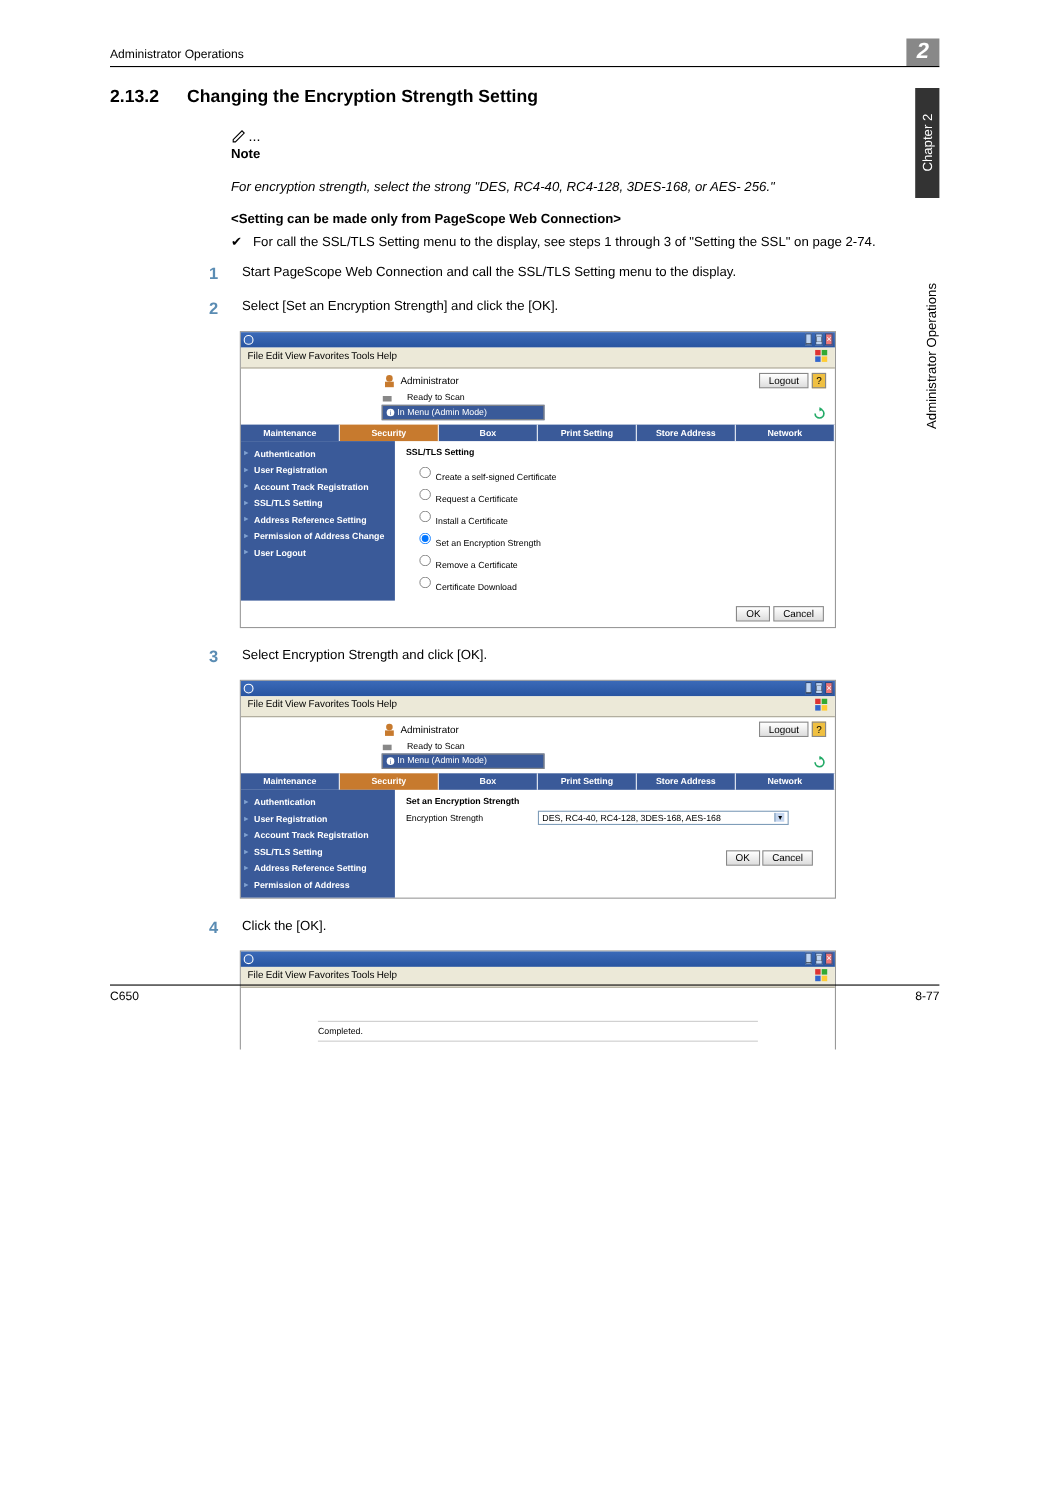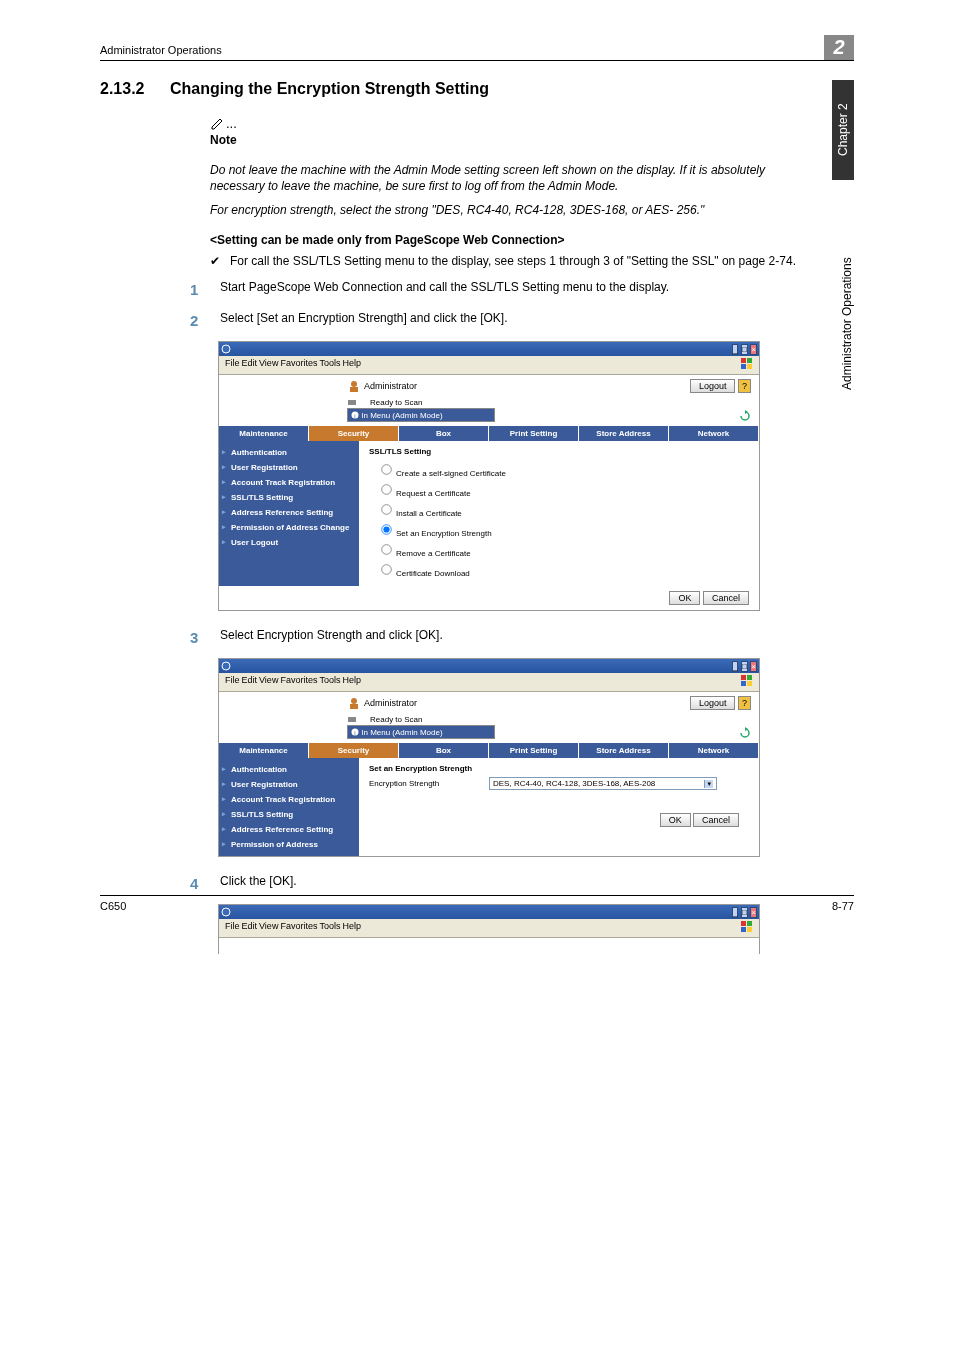--- a/index.html
+++ b/index.html
@@ -263,21 +263,20 @@
       <span class="section-num">2.13.2</span><span>Changing the Encryption Strength Setting</span>
     </div>
 
     <div class="note-block">
       <div class="note-icon-row">
         <svg width="14" height="14" viewBox="0 0 14 14">
             <path d="M2 10 L10 2 L12 4 L4 12 L2 12 Z" fill="none" stroke="#000" stroke-width="1"></path>
           </svg><span>...</span>
       </div>
       <div class="note-heading">Note</div>
-      <div class="note-text">Do not leave the machine with the Admin Mode setting screen left shown on the display. If it is absolutely necessary to leave the machine, be sure first to log off from the Admin Mode.</div>
       <div class="note-text">For encryption strength, select the strong "DES, RC4-40, RC4-128, 3DES-168, or AES- 256."</div>
     </div>
 
     <div class="sub-heading">&lt;Setting can be made only from PageScope Web Connection&gt;</div>
 
     <div class="check-row">
       <span class="mark">✔</span>
       <span>For call the SSL/TLS Setting menu to the display, see steps 1 through 3 of "Setting the SSL" on page 2-74.</span>
     </div>
 
@@ -461,21 +460,21 @@
           <div class="item">Account Track Registration</div>
           <div class="item sel">SSL/TLS Setting</div>
           <div class="item">Address Reference Setting</div>
           <div class="item">Permission of Address</div>
         </div>
         <div class="formpane">
           <div class="ftitle">Set an Encryption Strength</div>
           <div style="display:flex;align-items:center;gap:10px;margin-top:4px;">
             <span style="width:110px">Encryption Strength</span>
             <span class="select-box">
-              <span>DES, RC4-40, RC4-128, 3DES-168, AES-208</span>
+              <span>DES, RC4-40, RC4-128, 3DES-168, AES-168</span>
               <span class="arrow">▾</span>
             </span>
           </div>
           <div class="btnrow" style="margin-top:18px;">
             <span class="ok-btn">OK</span>
             <span class="cancel-btn">Cancel</span>
           </div>
         </div>
       </div>
     </div>

